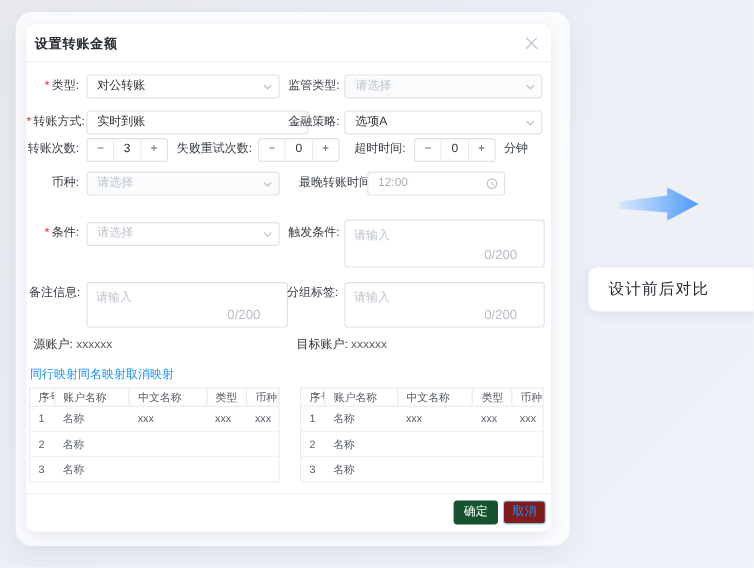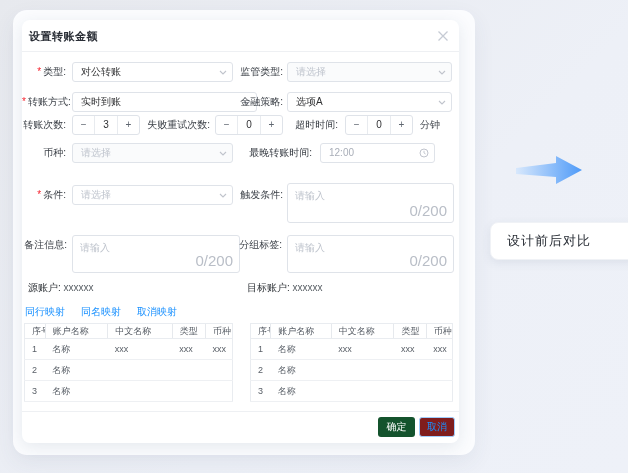--- a/index.html
+++ b/index.html
@@ -48,26 +48,26 @@
   .time-icon { position:absolute; right:5px; top:4px; line-height:0; }
   
   .stepper { position:absolute; width:68px; height:20px; border:1px solid #dfe3e9; border-radius:3px; display:flex; background:#fff; }
   .stepper .seg { flex:1; text-align:center; line-height:18px; color:#5f6670; cursor:pointer; }
   .stepper .seg.num { color:#303133; cursor:text; }
   .stepper .seg + .seg { border-left:1px solid #e8ebef; }
   .unit { position:absolute; height:20px; line-height:20px; color:#3a3f46; }
   
   .textarea { position:absolute; border:1px solid #dfe3e9; border-radius:3px; background:#fff; padding:5px 7px; cursor:text; }
   .textarea .ph { color:#bfc4cd; }
-  .counter { position:absolute; right:6px; bottom:3px; font-size:15px; color:#b9bec7; }
+  .counter { position:absolute; right:22px; bottom:3px; font-size:11px; color:#b9bec7; }
   
   .acct { position:absolute; height:12px; line-height:12px; white-space:nowrap; }
   .acct .a-lbl { color:#2f3338; }
   .acct .a-val { color:#5a6066; }
-  .links-row { position:absolute; left:3px; top:285px; display:flex; gap:16px; }
+  .links-row { position:absolute; left:3px; top:285px; display:flex; gap:0; }
   .map-link { color:#1890ff; cursor:pointer; font-size:10px; }
   
   .acct-table { position:absolute; top:303px; border-collapse:collapse; table-layout:fixed; font-size:9px; }
   .acct-table.t-left  { left:2px;   width:209px; }
   .acct-table.t-right { left:228px; width:203px; }
   .acct-table th, .acct-table td { font-weight:400; text-align:left; padding:0 4px 0 7px; overflow:hidden; white-space:nowrap; }
   .acct-table th { height:15px; color:#555b63; border:1px solid #e9ecf0; border-left:none; border-right:none; }
   .acct-table th + th { border-left:1px solid #e6e9ed; }
   .acct-table th:first-child { border-left:1px solid #e9ecf0; }
   .acct-table th:last-child  { border-right:1px solid #e9ecf0; }
@@ -151,21 +151,21 @@
     <div class="unit" style="left:398px;top:95px;">分钟</div>
 
     <div class="lbl" style="left:0;top:123px;width:44px;"><span>币种:</span></div>
     <div class="select dim" style="left:50px;top:123px;width:161px;">
       <span class="placeholder">请选择</span>
       <span class="field-icon"><svg width="8" height="5" viewBox="0 0 8 5">
             <path d="M1 1 L4 4 L7 1" stroke="#c0c4cc" stroke-width="1.1" fill="none"></path>
           </svg></span>
     </div>
     <div class="lbl" style="left:200px;top:123px;width:90px;"><span>最晚转账时间:</span></div>
-    <div class="time-input" style="left:298px;top:123px;width:115px;">
+    <div class="time-input" style="left:284px;top:123px;width:115px;">
       <span class="gray-value">12:00</span>
       <span class="time-icon"><svg width="10" height="10" viewBox="0 0 10 10">
             <circle cx="5" cy="5" r="4" stroke="#c0c4cc" fill="none"></circle>
             <path d="M5 2.8 V5 L6.6 6" stroke="#c0c4cc" fill="none" stroke-width="0.9"></path>
           </svg></span>
     </div>
 
     <div class="lbl" style="left:0;top:165px;width:44px;"><span class="star">*</span><span>条件:</span></div>
     <div class="select" style="left:50px;top:165px;width:161px;">
       <span class="placeholder">请选择</span>

